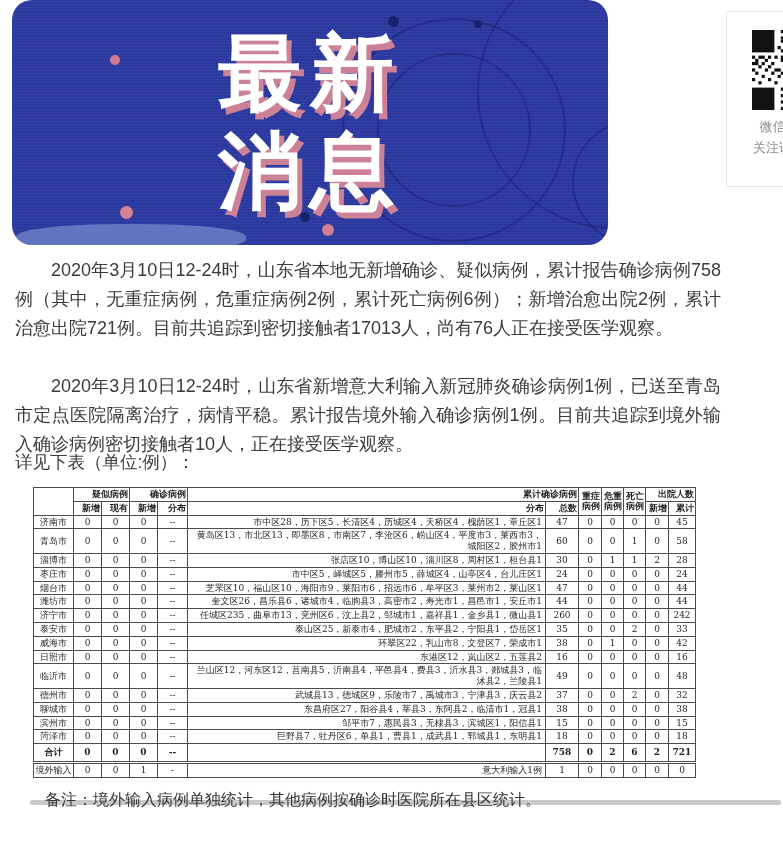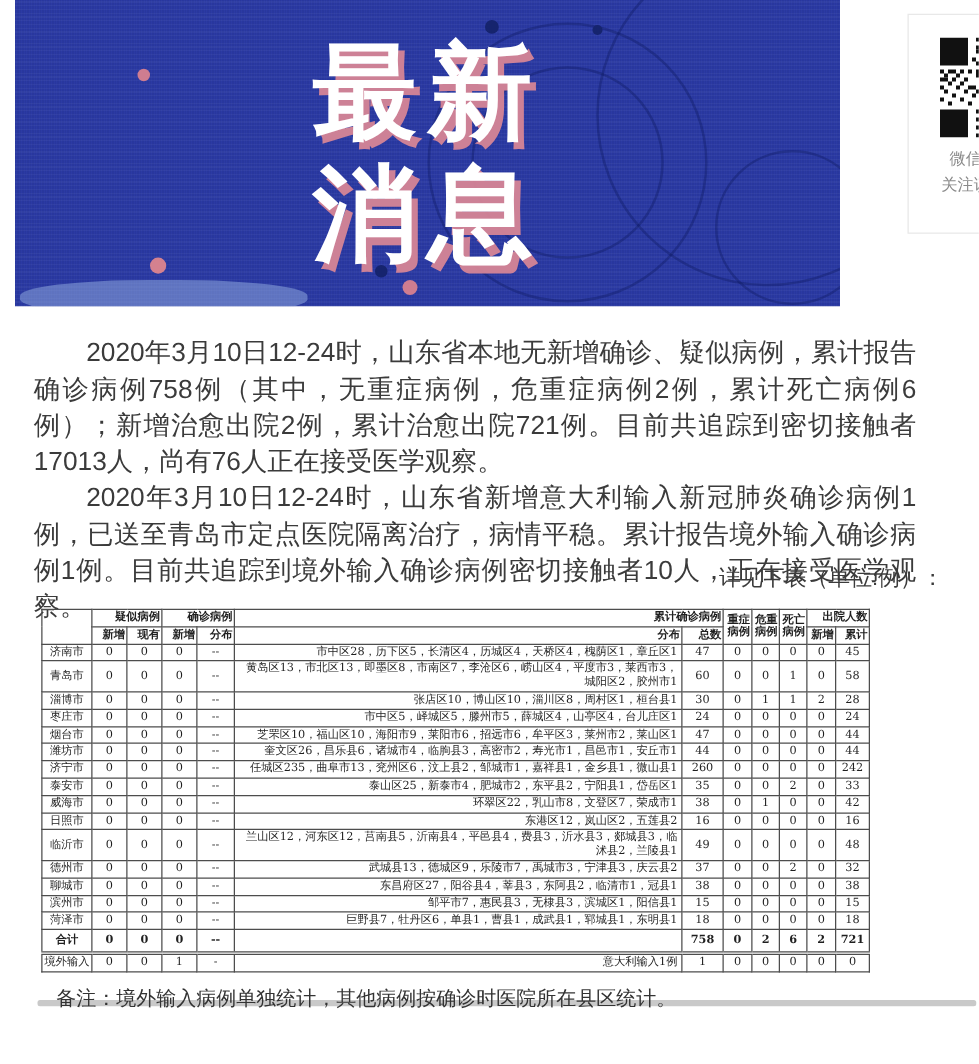--- a/index.html
+++ b/index.html
@@ -3,26 +3,27 @@
 <meta charset="utf-8">
 <style>
   html,body{margin:0;padding:0;}
   body{
     width:783px;height:851px;overflow:hidden;position:relative;
     background:#ffffff;
     font-family:"Liberation Sans", sans-serif;
   }
   
   .banner{
-    position:absolute;left:12px;top:0;width:660px;height:245px;
+    position:absolute;left:12px;top:0;width:596px;height:245px;
     background-color:#2b3aa4;
     background-image:
       repeating-linear-gradient(0deg, rgba(255,255,255,.04) 0 1px, transparent 1px 3px),
       repeating-linear-gradient(90deg, rgba(0,0,50,.06) 0 1px, transparent 1px 2px);
     overflow:hidden;
+    border-radius:20px;
   }
   .banner-title{
     position:absolute;left:0;top:24px;width:100%;
     text-align:center;color:#ffffff;font-weight:bold;
     font-size:84px;line-height:98px;letter-spacing:8px;
     text-shadow:5px 6px 0 rgba(214,133,150,.95);
   }
   .ring{position:absolute;border:2px solid rgba(12,24,92,.35);border-radius:50%;}
   .ring1{left:330px;top:18px;width:220px;height:220px;}
   .ring2{left:365px;top:53px;width:150px;height:150px;}
@@ -38,29 +39,29 @@
   .blueblob{left:4px;top:224px;width:230px;height:28px;background:rgba(150,175,225,.5);border-radius:45%;}
   
   .qr-panel{
     position:absolute;left:726px;top:11px;width:130px;height:174px;
     border:1px solid #e8e8e8;background:#fff;text-align:center;
   }
   .qr-code{width:80px;height:80px;margin:18px auto 6px auto;display:block;margin-left:25px;}
   .qr-caption{font-size:13px;line-height:21px;color:#8a8a8a;}
   
   .para{
-    position:absolute;left:15px;width:706px;margin:12px;
-    font-size:21px;line-height:29px;color:#3b3b3b;
+    position:absolute;left:15px;width:706px;margin:0;
+    font-size:18px;line-height:29px;color:#3b3b3b;
     text-align:justify;text-indent:2em;
   }
   .p1{top:256px;}
   .p2{top:372px;}
   .table-intro{
     position:absolute;left:15px;top:450px;width:740px;margin:0;
-    font-size:17.5px;color:#3b3b3b;text-align:right;
+    font-size:17.5px;color:#3b3b3b;text-align:left;
   }
   
   .dtable{
     position:absolute;left:33px;top:487px;width:662px;
     border-collapse:collapse;table-layout:fixed;
     font-family:"DejaVu Serif", serif;
     font-size:9px;line-height:1.2;color:#1f1f1f;
   }
   .dtable th,.dtable td{
     border:1px solid #4d4d4d;padding:1px 2px;text-align:center;

